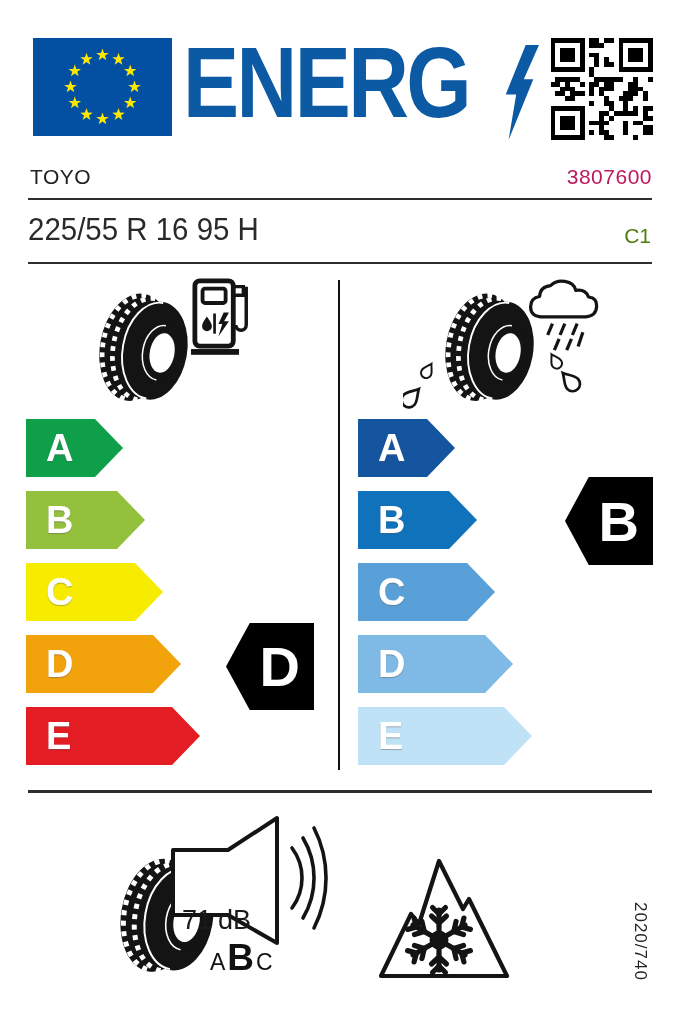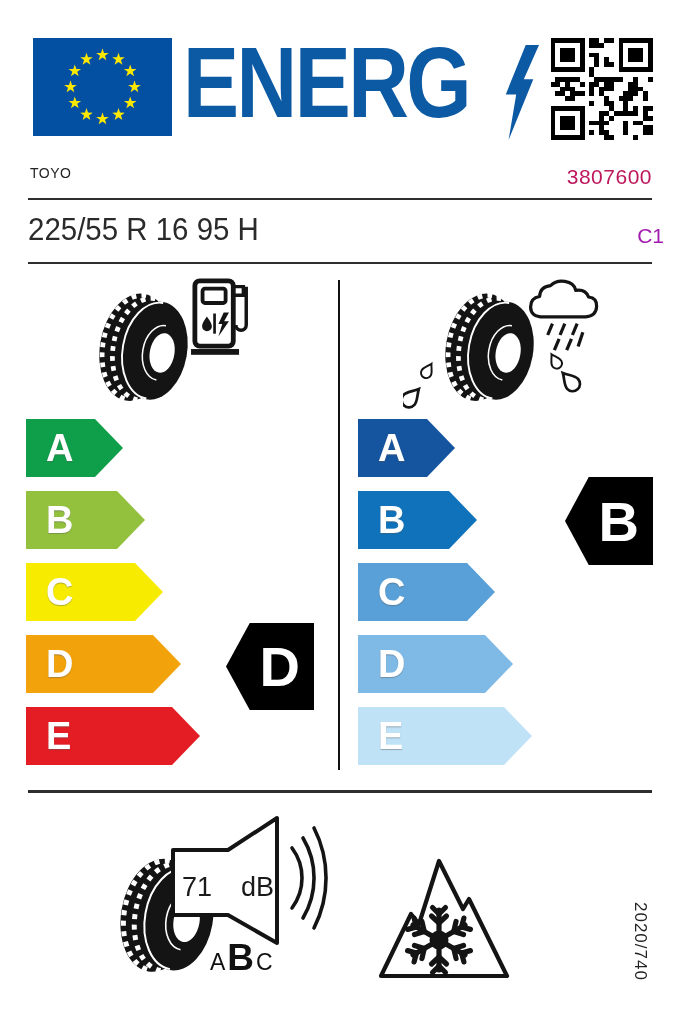--- a/index.html
+++ b/index.html
@@ -15,31 +15,31 @@
   .eu-flag { left:33px; top:38px; width:139px; height:98px; }
   .energ {
     left:183px; top:27px; height:110px; line-height:110px;
     font-size:100px; font-weight:bold; letter-spacing:-3px;
     color:#0c59a4; transform:scaleX(0.84); transform-origin:left center;
     white-space:nowrap;
   }
   .bolt-logo { left:501px; top:44px; width:38px; height:97px; }
   .qr { left:550px; top:38px; width:103px; height:102px; }
 
-  .brand { left:30px; top:165px; font-size:14px; letter-spacing:0.5px; color:#222; }
+  .brand { left:30px; top:165px; font-size:21px; letter-spacing:0.5px; color:#222; }
   .product-id { right:28px; top:165px; font-size:21px; letter-spacing:0.5px; color:#be185d; }
 
   .hr { left:28px; width:624px; background:#2e2e2e; }
   .hr1 { top:198px; height:2px; }
   .hr2 { top:262px; height:2px; }
   .hr3 { top:790px; height:3px; }
 
   .tire-size { left:28px; top:212px; font-size:31px; color:#2a2a2a;
                transform:scaleX(0.95); transform-origin:left center; white-space:nowrap; }
-  .tire-class { right:16px; top:224px; font-size:21px; color:#a21caf; }
+  .tire-class { right:29px; top:224px; font-size:21px; color:#4d7c0f; }
 
   .v-divider { left:338px; top:280px; width:2px; height:490px; background:#111; }
 
   
   .fuel-icon-svg { left:92px; top:278px; width:170px; height:142px; }
   .wet-icon-svg  { left:403px; top:274px; width:210px; height:148px; }
 
   
   .arrow {
     position:absolute; height:58px; line-height:58px;
@@ -62,21 +62,21 @@
     clip-path:polygon(0 50%, 27% 0, 100% 0, 100% 100%, 27% 100%);
     display:flex; align-items:center; justify-content:center;
   }
   .badge span { color:#fff; font-size:56px; font-weight:bold; margin-left:22%; }
   .badge-fuel { left:226px; top:623px; width:88px; height:87px; }
   .badge-wet  { left:565px; top:477px; width:88px; height:88px; }
 
   
   .noise-tire-svg { left:118px; top:850px; width:100px; height:134px; }
   .speaker-svg { left:170px; top:808px; width:180px; height:140px; }
-  .noise-text { left:182px; top:872px; display:flex; gap:29px; font-size:27px; color:#1a1a1a; }
+  .noise-text { left:182px; top:905px; display:flex; gap:6px; font-size:27px; color:#1a1a1a; }
   .noise-classes { left:210px; top:934px; display:flex; align-items:baseline; gap:2px;
                    height:48px; line-height:48px; color:#111; }
   .noise-classes .small { font-size:23px; }
   .noise-classes .big   { font-size:37px; font-weight:bold; }
   .mountain-svg { left:376px; top:846px; width:136px; height:136px; }
   .regulation { left:630px; top:902px; writing-mode:vertical-rl; font-size:17px;
                 letter-spacing:1px; color:#222; }
 
   svg .ink { stroke:#141414; fill:none; }
 </style>

